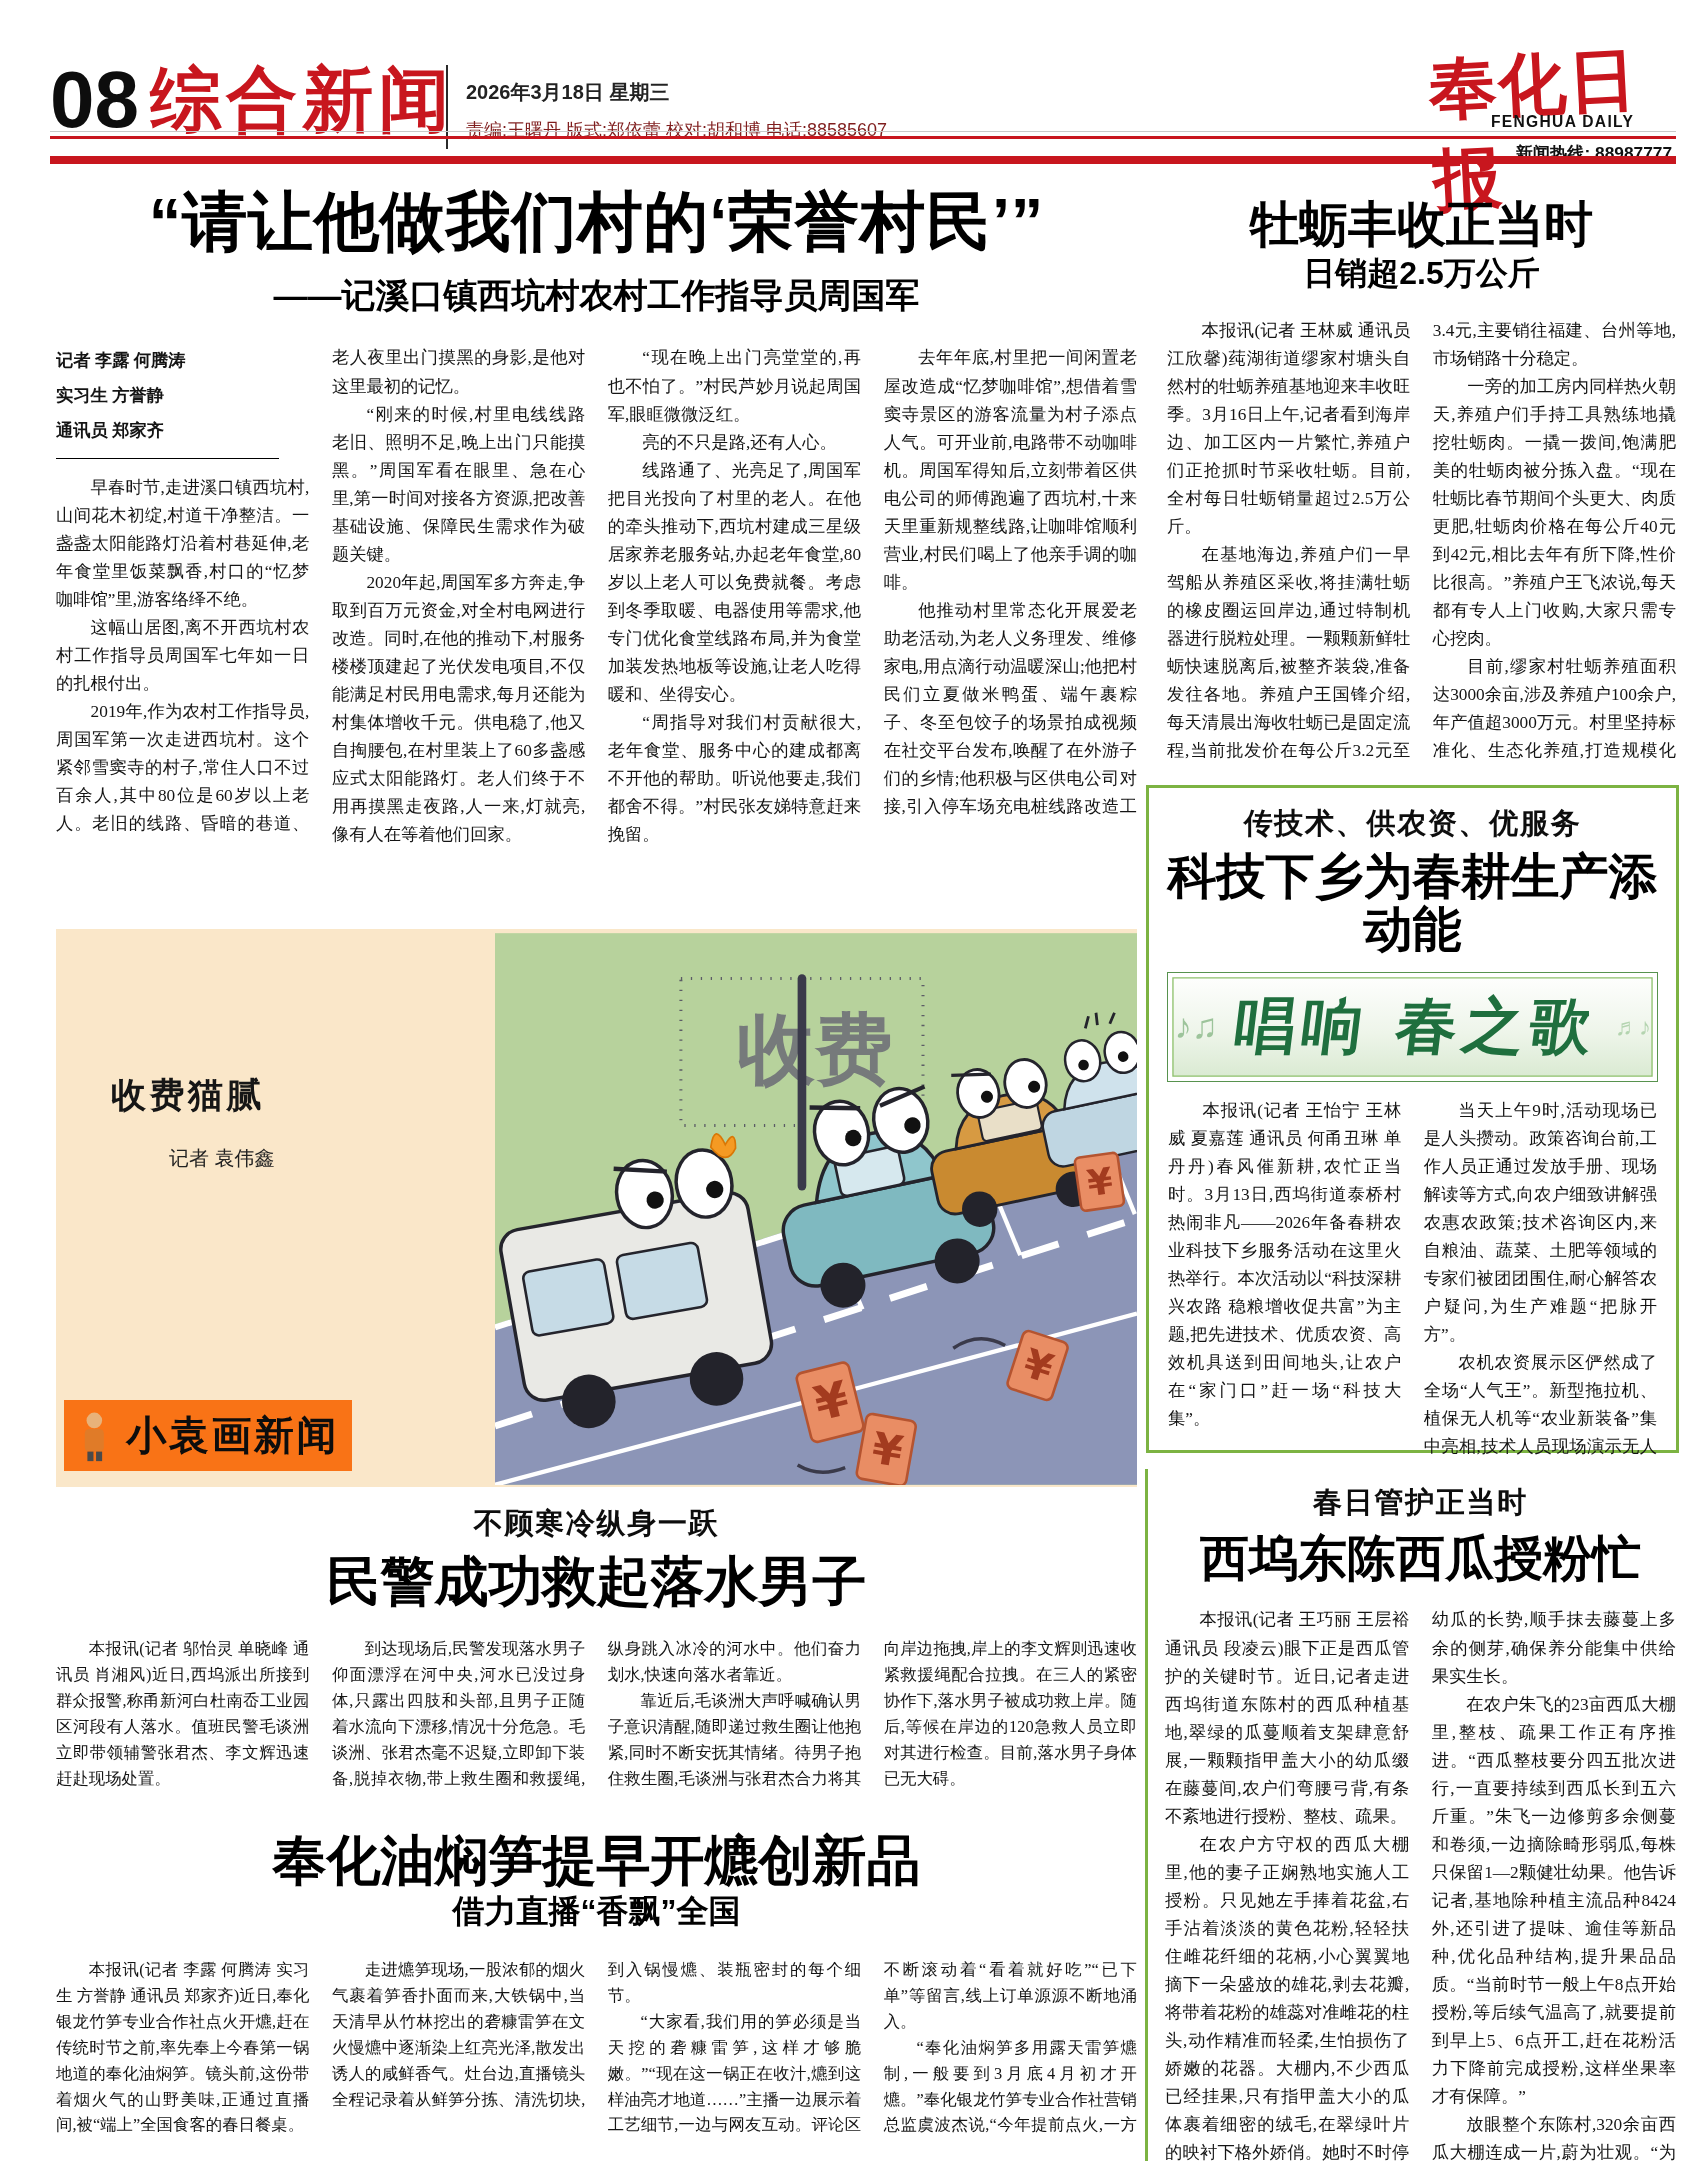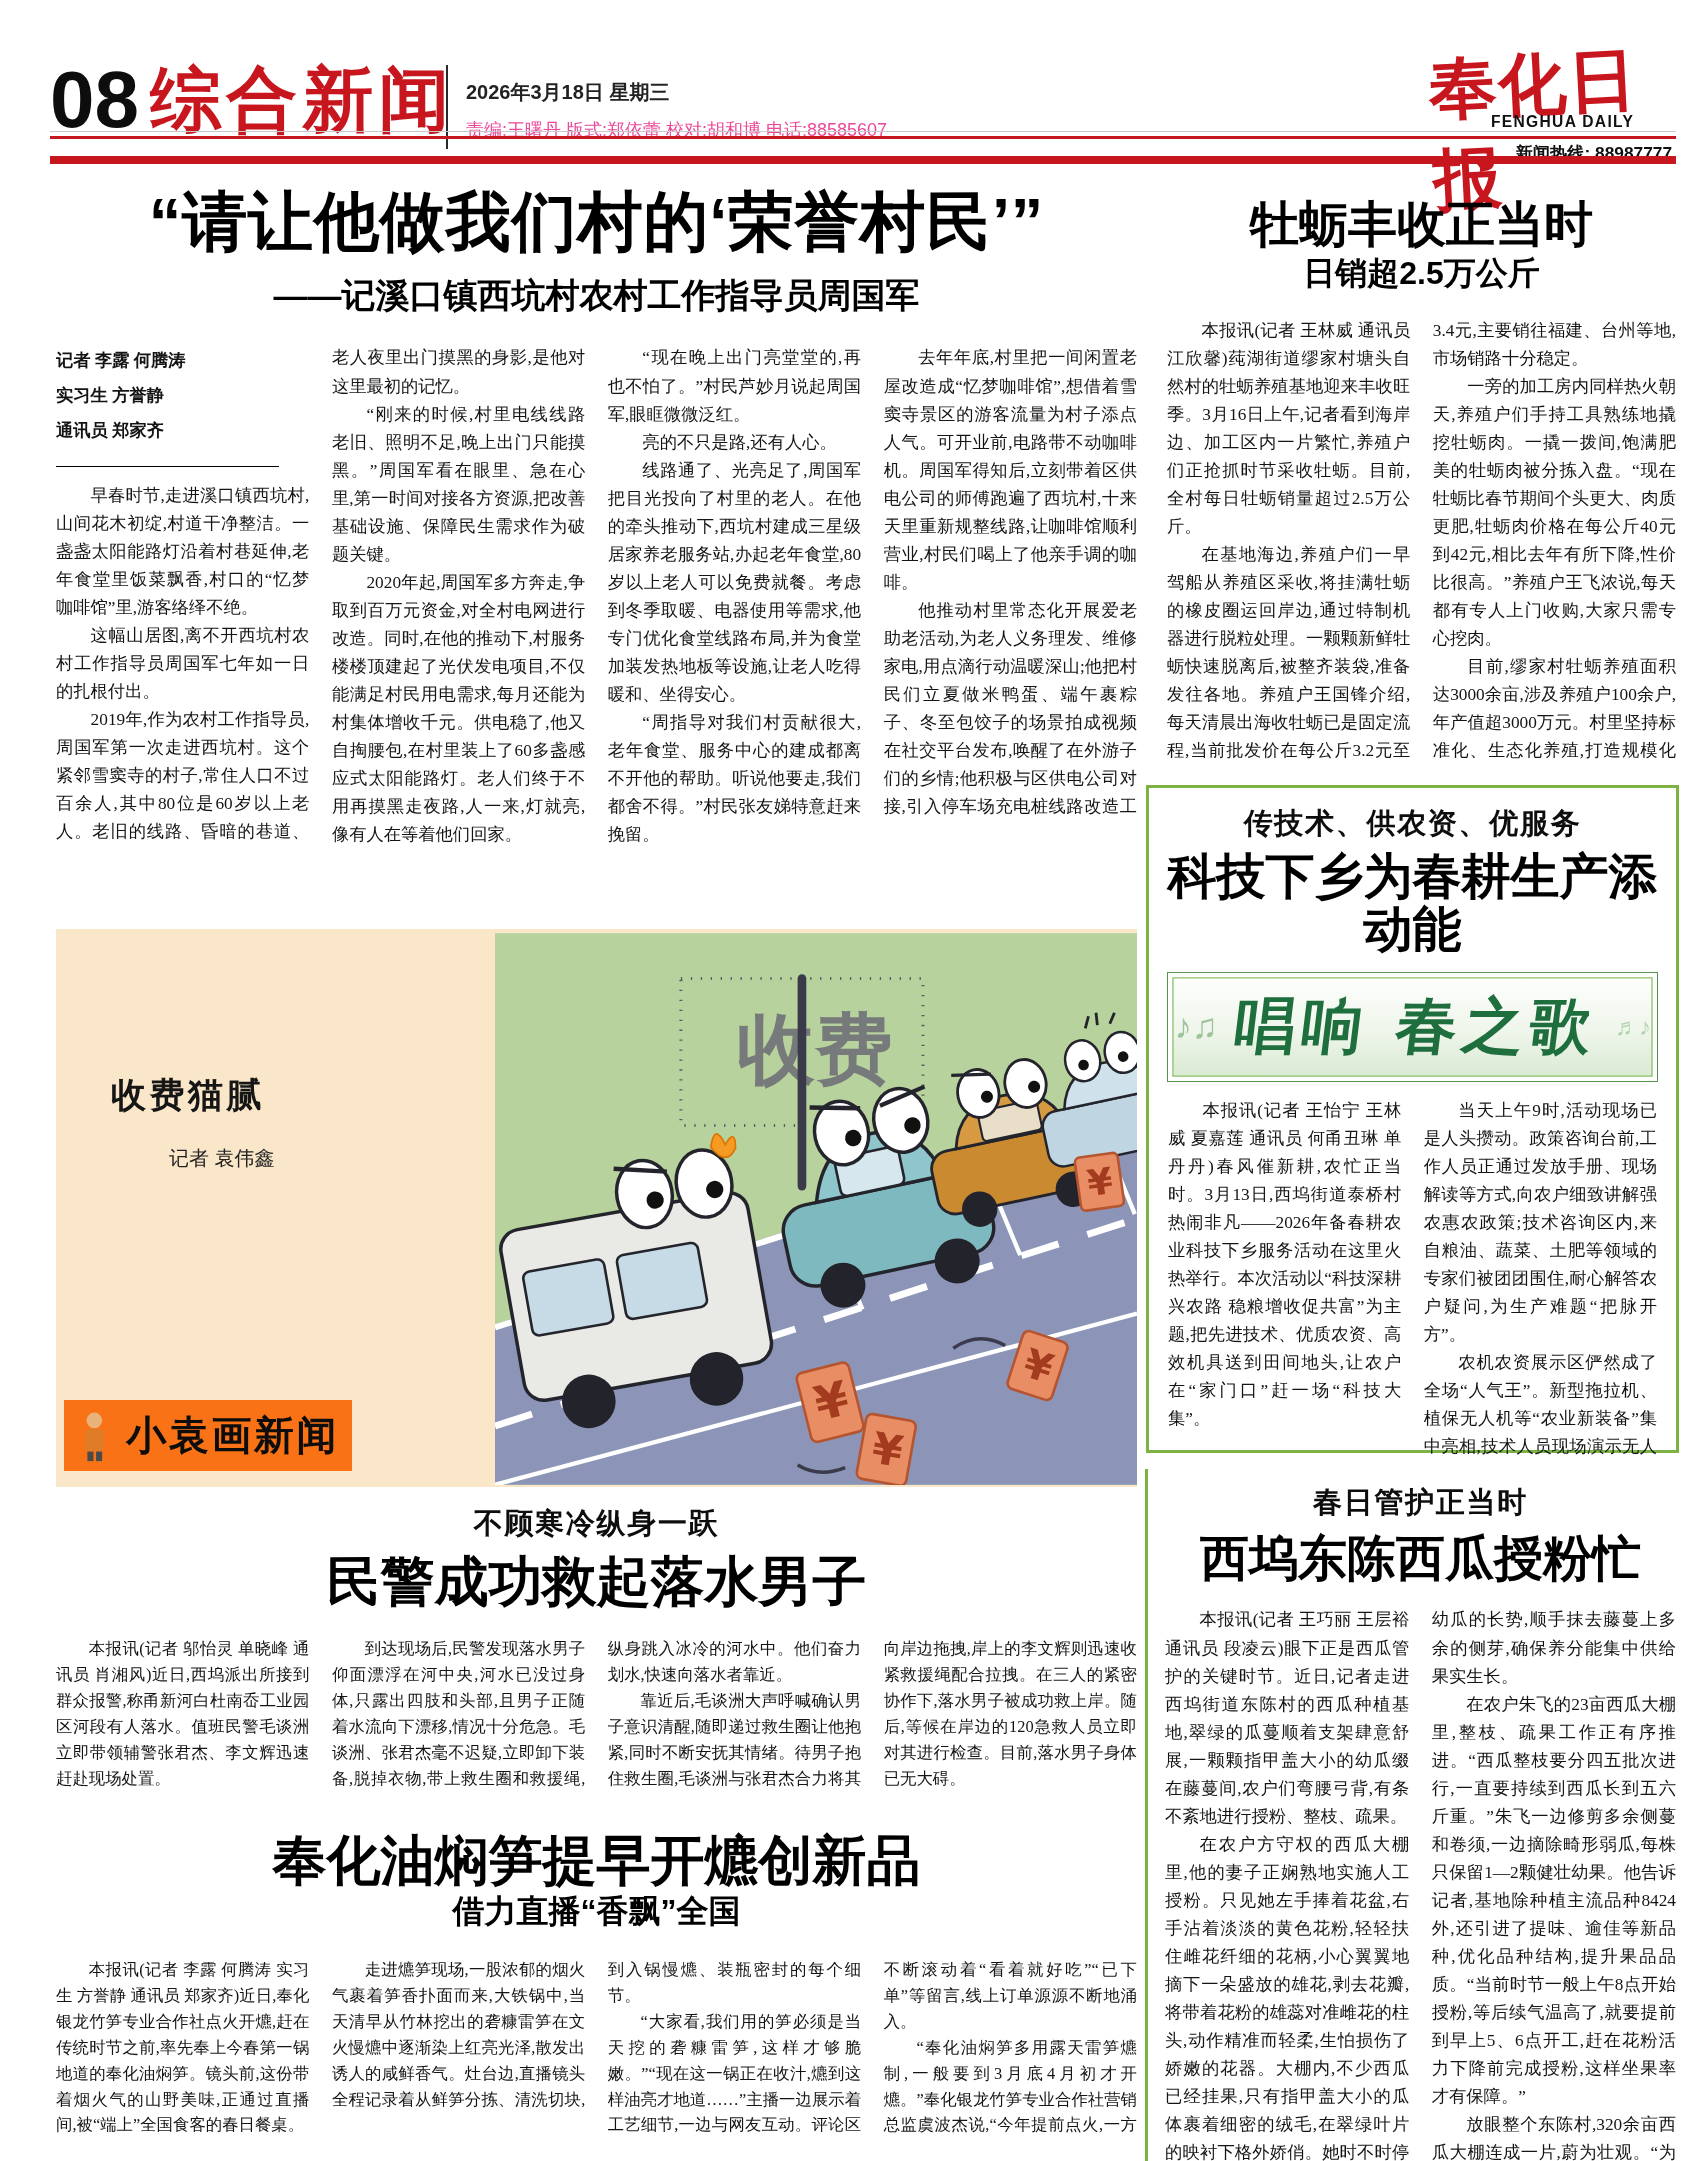--- a/index.html
+++ b/index.html
@@ -4,40 +4,40 @@
 <style>
   html,body{margin:0;padding:0;background:#ffffff;}
   #page{position:relative;width:1702px;height:2598px;background:#ffffff;overflow:hidden;
         font-family:"Liberation Serif",serif;color:#111;}
   .abs{position:absolute;}
   
   .pageno{font-family:"Liberation Sans",sans-serif;font-weight:900;font-size:80px;line-height:1;color:#0d0d0d;}
   .section-title{font-family:"Liberation Sans",sans-serif;font-weight:900;font-size:71px;line-height:1;color:#c8161e;letter-spacing:5.2px;}
   .hdr-rule{background:#2a2a2a;width:1.7px;}
   .hdr-date{font-family:"Liberation Sans",sans-serif;font-weight:bold;font-size:20px;color:#222;}
-  .hdr-credits{font-family:"Liberation Sans",sans-serif;font-size:18px;color:#ec4899;}
+  .hdr-credits{font-family:"Liberation Sans",sans-serif;font-size:18px;color:#7f1d1d;}
   .masthead{font-family:"DejaVu Serif",serif;font-weight:900;font-size:68px;color:#c8161e;transform:rotate(-3deg);letter-spacing:1.7px;}
   .masthead-en{font-family:"Liberation Sans",sans-serif;font-weight:bold;font-size:15.6px;letter-spacing:1.3px;color:#111;}
   .hairline-gray{background:#c9c9c9;height:1.3px;}
   .hairline-red{background:#c8161e;height:2.6px;}
   .redbar{background:#c8161e;height:7.8px;}
   .hotline{font-family:"Liberation Sans",sans-serif;font-weight:bold;font-size:17.3px;color:#111;}
   
   .kicker{font-family:"Liberation Sans",sans-serif;font-weight:700;font-size:29px;text-align:center;color:#0d0d0d;letter-spacing:1.7px;}
   h1,h2{margin:0;font-family:"Liberation Sans",sans-serif;font-weight:900;text-align:center;color:#000;}
   .lead-h{font-size:65px;line-height:1.12;letter-spacing:0.9px;}
   .lead-sub{font-size:34px;font-weight:700;margin-top:14.7px;}
   .mid-h{font-size:54px;line-height:1.1;}
   .side-h{font-size:49px;line-height:1.1;}
   .subhead{font-family:"Liberation Sans",sans-serif;font-weight:700;font-size:32px;text-align:center;color:#000;}
   .body{column-gap:22.5px;text-align:justify;overflow:hidden;font-size:17.3px;line-height:1.62;color:#141414;}
   .body p{margin:0;text-indent:2em;}
   .cols4{column-count:4;}
   .cols2{column-count:2;}
-  .byline{border-bottom:1.7px solid #000;padding-bottom:18px;margin-bottom:14.7px;width:88%;}
+  .byline{border-bottom:1.7px solid #000;padding-bottom:10px;margin-bottom:14.7px;width:88%;}
   .byline p{text-indent:0;font-weight:bold;font-size:17.3px;line-height:2.0;}
   
   .greenbox{border:3px solid #7cb342;background:#ffffff;box-sizing:border-box;}
   .banner{margin:14.7px 18px 0 18px;height:108px;border:1.7px solid #57924e;box-shadow:inset 0 0 0 4.3px #ffffff,inset 0 0 0 5.6px #8cc06a;
           background:linear-gradient(180deg,#ffffff 0%,#eef5ea 55%,#d8e9d0 100%);
           display:flex;align-items:center;justify-content:center;gap:17.3px;overflow:hidden;}
   .banner-title{font-family:"DejaVu Serif",serif;font-weight:bold;font-size:61px;color:#1f6f3e;transform:skewX(-7deg);letter-spacing:6px;}
   .note{font-size:35px;color:#9dc49b;}
   .note.small{font-size:24px;color:#b4d4b0;}
   

